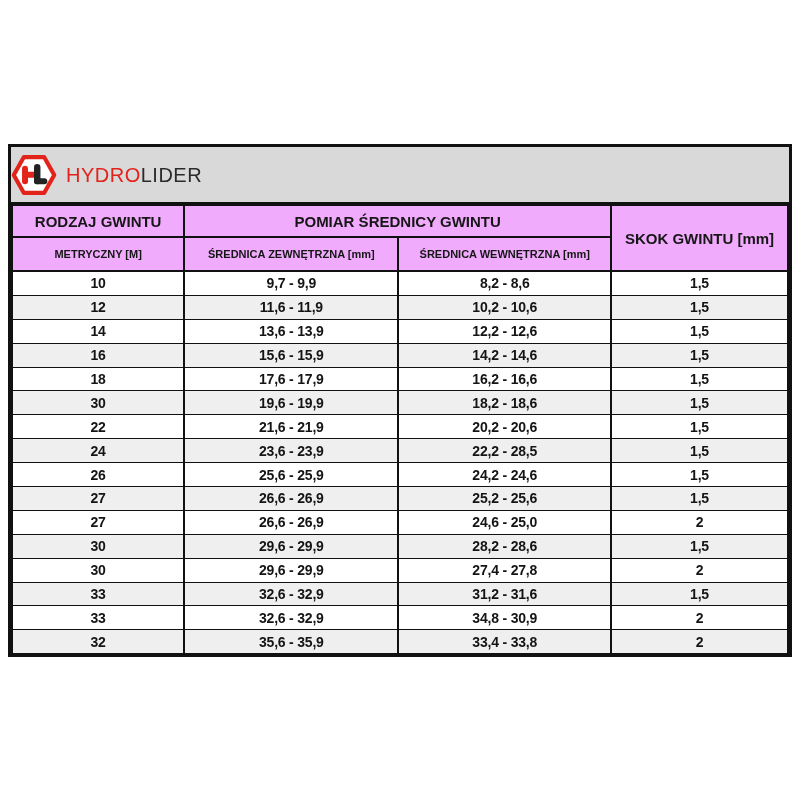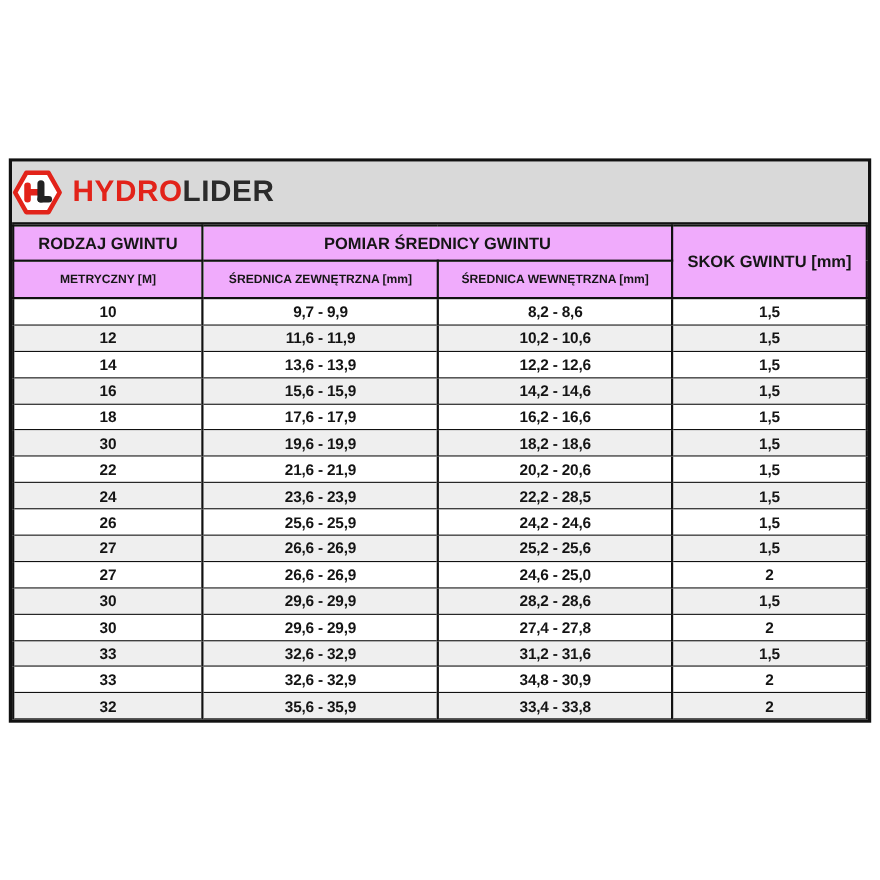--- a/index.html
+++ b/index.html
@@ -40,22 +40,22 @@
   }
   .logo {
     display: flex;
     align-items: center;
     gap: 9px;
     margin-right: 14px;
     flex: 0 0 auto;
   }
   .logo-text { line-height: 1; }
   .brand {
-    font-size: 27px;
-    font-weight: bold;
+    font-size: 20px;
+    font-weight: normal;
     letter-spacing: 0.5px;
     white-space: nowrap;
   }
   .brand-red { color: #e2231a; }
   .brand-dark { color: #2b2b2b; }
   .tagline {
     margin-top: 2px;
     font-size: 16px;
     font-weight: normal;
     letter-spacing: 1.1px;

